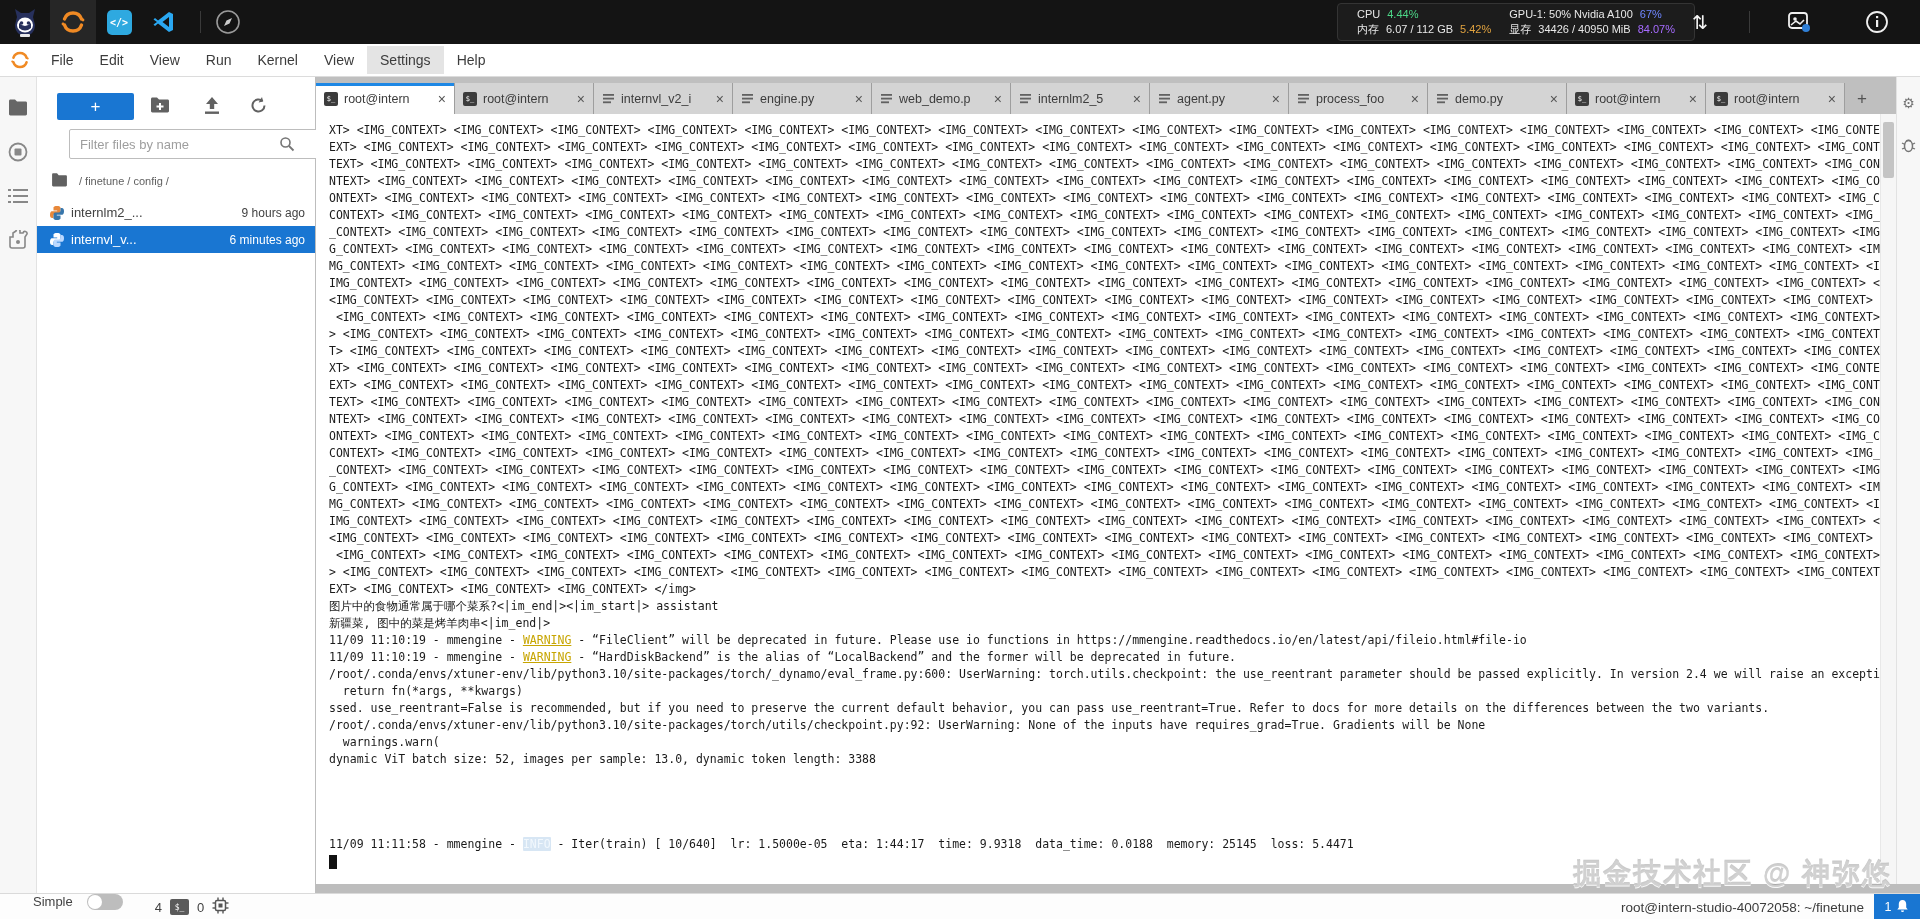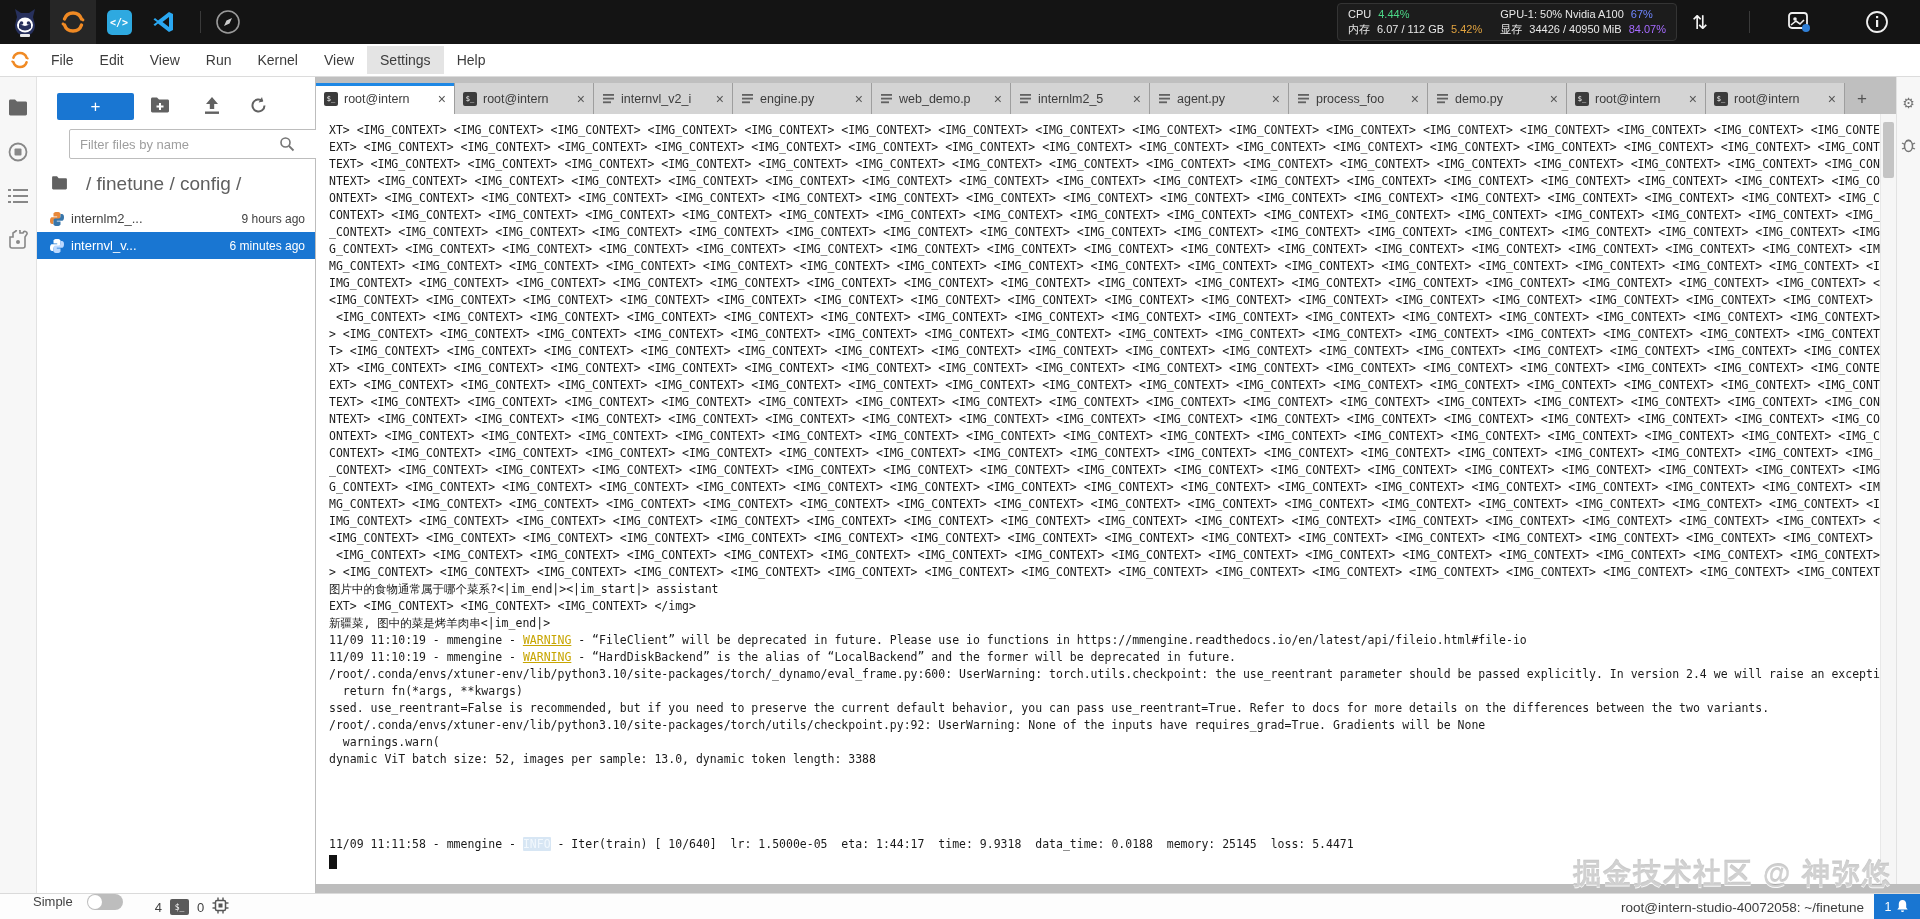--- a/index.html
+++ b/index.html
@@ -9,21 +9,21 @@
   
   #topbar { position:absolute; left:0; top:0; width:1920px; height:44px; background:#141414; }
   .tb-left { position:absolute; left:0; top:0; height:44px; display:flex; align-items:center; }
   .tb-ic { display:flex; align-items:center; justify-content:center; height:44px; }
   #mascot { width:50px; }
   #internlm-tile { width:46px; background:#262626; }
   #code-tile { width:46px; }
   .code-badge { width:25px; height:25px; background:#2ea9e0; border-radius:5px; color:#fff; font-family:"DejaVu Sans Mono",monospace; font-size:10px; font-weight:bold; display:flex; align-items:center; justify-content:center; }
   #vscode-tile { width:44px; }
   .tb-div { width:1px; height:22px; background:#3a3a3a; margin:0 14px; }
-  #stats-panel { position:absolute; left:1337px; top:3px; height:38px; display:flex; gap:18px; background:#1c1c1c; border:1px solid #343434; border-radius:4px; padding:3px 10px; }
+  #stats-panel { position:absolute; left:1337px; top:3px; height:38px; display:flex; gap:18px; background:#1c1c1c; border:1px solid #343434; border-radius:4px; padding:3px 19px; }
   .stat-col { display:flex; flex-direction:column; justify-content:space-between; font-size:11px; line-height:15px; color:#e8e8e8; white-space:nowrap; }
   .stat-row { display:flex; gap:7px; }
   .tb-right-ics { position:absolute; right:0; top:0; height:44px; display:flex; align-items:center; }
   .tb-white-ic { color:#f5f5f5; font-size:19px; width:70px; text-align:center; }
 
   
   #menubar { position:absolute; left:0; top:44px; width:1920px; height:33px; background:#ffffff; border-bottom:1px solid #dcdcdc; display:flex; align-items:center; }
   #menu-logo { margin:0 8px 0 10px; display:flex; }
   .menu-item { font-size:14px; color:#3c3c3c; padding:6px 13px; cursor:default; }
   .menu-item.active { background:#e4e4e4; }
@@ -34,21 +34,21 @@
 
   
   #filepanel { position:absolute; left:37px; top:77px; width:279px; height:816px; background:#fff; border-right:1px solid #bdbdbd; }
   #fb-toolbar { position:relative; height:52px; }
   #new-launcher-btn { position:absolute; left:20px; top:16px; width:77px; height:27px; background:#1976d2; border-radius:2px; color:#fff; font-size:17px; display:flex; align-items:center; justify-content:center; }
   .fb-tool { position:absolute; top:19px; }
   #filter-wrap { position:relative; margin:0 12px;padding-left:20px; }
   #filter-input { width:255px; height:30px; border:1px solid #bdbdbd; border-radius:2px; font-size:13px; color:#616161; padding:0 28px 0 10px; outline:none; }
   #filter-input::placeholder { color:#9e9e9e; }
   #filter-search-ic { position:absolute; right:8px; top:7px; }
-  #breadcrumb { display:flex; align-items:center; gap:18px; margin:14px 0 10px 14px; font-size:19px; color:#5f5f5f; }
+  #breadcrumb { display:flex; align-items:center; gap:11px; margin:14px 0 10px 14px; font-size:11px; color:#5f5f5f; }
   #fb-header { position:relative; height:27px; border-top:1px solid #e0e0e0; border-bottom:1px solid #e0e0e0; font-size:13px; color:#424242; }
   #fb-header .hname { position:absolute; left:14px; top:5px; font-weight:bold; }
   #fb-header .hcaret { position:absolute; left:104px; top:6px; font-size:8px; color:#757575; }
   #fb-header .hdiv { position:absolute; left:122px; top:0; width:1px; height:27px; background:#e0e0e0; }
   #fb-header .hmod { position:absolute; left:160px; top:5px; }
   .frow { position:relative; height:27px; display:flex; align-items:center; font-size:13px; color:#424242; }
   .frow .ficon { margin:0 7px 0 13px; display:flex; }
   .frow .fname { flex:0 1 auto; white-space:nowrap; overflow:hidden; }
   .frow .ftime { position:absolute; right:10px; font-size:12px; }
   .frow.selected { background:#1976d2; color:#fff; }
@@ -424,22 +424,22 @@
         <div class="tline">NTEXT&gt; &lt;IMG_CONTEXT&gt; &lt;IMG_CONTEXT&gt; &lt;IMG_CONTEXT&gt; &lt;IMG_CONTEXT&gt; &lt;IMG_CONTEXT&gt; &lt;IMG_CONTEXT&gt; &lt;IMG_CONTEXT&gt; &lt;IMG_CONTEXT&gt; &lt;IMG_CONTEXT&gt; &lt;IMG_CONTEXT&gt; &lt;IMG_CONTEXT&gt; &lt;IMG_CONTEXT&gt; &lt;IMG_CONTEXT&gt; &lt;IMG_CONTEXT&gt; &lt;IMG_CONTEXT&gt; &lt;IMG_CONTEXT&gt; &lt;IMG_CONTEXT&gt; &lt;IMG_CONTEXT&gt; &lt;IMG_CONTEXT&gt; &lt;IMG_CONTEXT&gt; &lt;IMG_CONTEXT&gt; </div>
         <div class="tline">ONTEXT&gt; &lt;IMG_CONTEXT&gt; &lt;IMG_CONTEXT&gt; &lt;IMG_CONTEXT&gt; &lt;IMG_CONTEXT&gt; &lt;IMG_CONTEXT&gt; &lt;IMG_CONTEXT&gt; &lt;IMG_CONTEXT&gt; &lt;IMG_CONTEXT&gt; &lt;IMG_CONTEXT&gt; &lt;IMG_CONTEXT&gt; &lt;IMG_CONTEXT&gt; &lt;IMG_CONTEXT&gt; &lt;IMG_CONTEXT&gt; &lt;IMG_CONTEXT&gt; &lt;IMG_CONTEXT&gt; &lt;IMG_CONTEXT&gt; &lt;IMG_CONTEXT&gt; &lt;IMG_CONTEXT&gt; &lt;IMG_CONTEXT&gt; &lt;IMG_CONTEXT&gt; &lt;IMG_CONTEXT&gt; </div>
         <div class="tline">CONTEXT&gt; &lt;IMG_CONTEXT&gt; &lt;IMG_CONTEXT&gt; &lt;IMG_CONTEXT&gt; &lt;IMG_CONTEXT&gt; &lt;IMG_CONTEXT&gt; &lt;IMG_CONTEXT&gt; &lt;IMG_CONTEXT&gt; &lt;IMG_CONTEXT&gt; &lt;IMG_CONTEXT&gt; &lt;IMG_CONTEXT&gt; &lt;IMG_CONTEXT&gt; &lt;IMG_CONTEXT&gt; &lt;IMG_CONTEXT&gt; &lt;IMG_CONTEXT&gt; &lt;IMG_CONTEXT&gt; &lt;IMG_CONTEXT&gt; &lt;IMG_CONTEXT&gt; &lt;IMG_CONTEXT&gt; &lt;IMG_CONTEXT&gt; &lt;IMG_CONTEXT&gt; &lt;IMG_CONTEXT&gt; </div>
         <div class="tline">_CONTEXT&gt; &lt;IMG_CONTEXT&gt; &lt;IMG_CONTEXT&gt; &lt;IMG_CONTEXT&gt; &lt;IMG_CONTEXT&gt; &lt;IMG_CONTEXT&gt; &lt;IMG_CONTEXT&gt; &lt;IMG_CONTEXT&gt; &lt;IMG_CONTEXT&gt; &lt;IMG_CONTEXT&gt; &lt;IMG_CONTEXT&gt; &lt;IMG_CONTEXT&gt; &lt;IMG_CONTEXT&gt; &lt;IMG_CONTEXT&gt; &lt;IMG_CONTEXT&gt; &lt;IMG_CONTEXT&gt; &lt;IMG_CONTEXT&gt; &lt;IMG_CONTEXT&gt; &lt;IMG_CONTEXT&gt; &lt;IMG_CONTEXT&gt; &lt;IMG_CONTEXT&gt; &lt;IMG_CONTEXT&gt; </div>
         <div class="tline">G_CONTEXT&gt; &lt;IMG_CONTEXT&gt; &lt;IMG_CONTEXT&gt; &lt;IMG_CONTEXT&gt; &lt;IMG_CONTEXT&gt; &lt;IMG_CONTEXT&gt; &lt;IMG_CONTEXT&gt; &lt;IMG_CONTEXT&gt; &lt;IMG_CONTEXT&gt; &lt;IMG_CONTEXT&gt; &lt;IMG_CONTEXT&gt; &lt;IMG_CONTEXT&gt; &lt;IMG_CONTEXT&gt; &lt;IMG_CONTEXT&gt; &lt;IMG_CONTEXT&gt; &lt;IMG_CONTEXT&gt; &lt;IMG_CONTEXT&gt; &lt;IMG_CONTEXT&gt; &lt;IMG_CONTEXT&gt; &lt;IMG_CONTEXT&gt; &lt;IMG_CONTEXT&gt; &lt;IMG_CONTEXT&gt; </div>
         <div class="tline">MG_CONTEXT&gt; &lt;IMG_CONTEXT&gt; &lt;IMG_CONTEXT&gt; &lt;IMG_CONTEXT&gt; &lt;IMG_CONTEXT&gt; &lt;IMG_CONTEXT&gt; &lt;IMG_CONTEXT&gt; &lt;IMG_CONTEXT&gt; &lt;IMG_CONTEXT&gt; &lt;IMG_CONTEXT&gt; &lt;IMG_CONTEXT&gt; &lt;IMG_CONTEXT&gt; &lt;IMG_CONTEXT&gt; &lt;IMG_CONTEXT&gt; &lt;IMG_CONTEXT&gt; &lt;IMG_CONTEXT&gt; &lt;IMG_CONTEXT&gt; &lt;IMG_CONTEXT&gt; &lt;IMG_CONTEXT&gt; &lt;IMG_CONTEXT&gt; &lt;IMG_CONTEXT&gt; &lt;IMG_CONTEXT&gt; </div>
         <div class="tline">IMG_CONTEXT&gt; &lt;IMG_CONTEXT&gt; &lt;IMG_CONTEXT&gt; &lt;IMG_CONTEXT&gt; &lt;IMG_CONTEXT&gt; &lt;IMG_CONTEXT&gt; &lt;IMG_CONTEXT&gt; &lt;IMG_CONTEXT&gt; &lt;IMG_CONTEXT&gt; &lt;IMG_CONTEXT&gt; &lt;IMG_CONTEXT&gt; &lt;IMG_CONTEXT&gt; &lt;IMG_CONTEXT&gt; &lt;IMG_CONTEXT&gt; &lt;IMG_CONTEXT&gt; &lt;IMG_CONTEXT&gt; &lt;IMG_CONTEXT&gt; &lt;IMG_CONTEXT&gt; &lt;IMG_CONTEXT&gt; &lt;IMG_CONTEXT&gt; &lt;IMG_CONTEXT&gt; &lt;IMG_CONTEXT&gt; </div>
         <div class="tline">&lt;IMG_CONTEXT&gt; &lt;IMG_CONTEXT&gt; &lt;IMG_CONTEXT&gt; &lt;IMG_CONTEXT&gt; &lt;IMG_CONTEXT&gt; &lt;IMG_CONTEXT&gt; &lt;IMG_CONTEXT&gt; &lt;IMG_CONTEXT&gt; &lt;IMG_CONTEXT&gt; &lt;IMG_CONTEXT&gt; &lt;IMG_CONTEXT&gt; &lt;IMG_CONTEXT&gt; &lt;IMG_CONTEXT&gt; &lt;IMG_CONTEXT&gt; &lt;IMG_CONTEXT&gt; &lt;IMG_CONTEXT&gt; &lt;IMG_CONTEXT&gt; &lt;IMG_CONTEXT&gt; &lt;IMG_CONTEXT&gt; &lt;IMG_CONTEXT&gt; &lt;IMG_CONTEXT&gt; &lt;IMG_CONTEXT&gt; </div>
         <div class="tline"> &lt;IMG_CONTEXT&gt; &lt;IMG_CONTEXT&gt; &lt;IMG_CONTEXT&gt; &lt;IMG_CONTEXT&gt; &lt;IMG_CONTEXT&gt; &lt;IMG_CONTEXT&gt; &lt;IMG_CONTEXT&gt; &lt;IMG_CONTEXT&gt; &lt;IMG_CONTEXT&gt; &lt;IMG_CONTEXT&gt; &lt;IMG_CONTEXT&gt; &lt;IMG_CONTEXT&gt; &lt;IMG_CONTEXT&gt; &lt;IMG_CONTEXT&gt; &lt;IMG_CONTEXT&gt; &lt;IMG_CONTEXT&gt; &lt;IMG_CONTEXT&gt; &lt;IMG_CONTEXT&gt; &lt;IMG_CONTEXT&gt; &lt;IMG_CONTEXT&gt; &lt;IMG_CONTEXT&gt; </div>
         <div class="tline">&gt; &lt;IMG_CONTEXT&gt; &lt;IMG_CONTEXT&gt; &lt;IMG_CONTEXT&gt; &lt;IMG_CONTEXT&gt; &lt;IMG_CONTEXT&gt; &lt;IMG_CONTEXT&gt; &lt;IMG_CONTEXT&gt; &lt;IMG_CONTEXT&gt; &lt;IMG_CONTEXT&gt; &lt;IMG_CONTEXT&gt; &lt;IMG_CONTEXT&gt; &lt;IMG_CONTEXT&gt; &lt;IMG_CONTEXT&gt; &lt;IMG_CONTEXT&gt; &lt;IMG_CONTEXT&gt; &lt;IMG_CONTEXT&gt; &lt;IMG_CONTEXT&gt; &lt;IMG_CONTEXT&gt; &lt;IMG_CONTEXT&gt; &lt;IMG_CONTEXT&gt; &lt;IMG_CONTEXT&gt; </div>
+        <div class="tline"><span>EXT&gt; &lt;IMG_CONTEXT&gt; &lt;IMG_CONTEXT&gt; &lt;IMG_CONTEXT&gt; &lt;/img&gt;</span></div>
         <div class="tline"><span>图片中的食物通常属于哪个菜系?&lt;|im_end|&gt;&lt;|im_start|&gt; assistant</span></div>
-        <div class="tline"><span>EXT&gt; &lt;IMG_CONTEXT&gt; &lt;IMG_CONTEXT&gt; &lt;IMG_CONTEXT&gt; &lt;/img&gt;</span></div>
         <div class="tline"><span>新疆菜, 图中的菜是烤羊肉串&lt;|im_end|&gt;</span></div>
         <div class="tline"><span>11/09 11:10:19 - mmengine - </span><span class="seg-warn">WARNING</span><span> - “FileClient” will be deprecated in future. Please use io functions in https://mmengine.readthedocs.io/en/latest/api/fileio.html#file-io</span></div>
         <div class="tline"><span>11/09 11:10:19 - mmengine - </span><span class="seg-warn">WARNING</span><span> - “HardDiskBackend” is the alias of “LocalBackend” and the former will be deprecated in future.</span></div>
         <div class="tline"><span>/root/.conda/envs/xtuner-env/lib/python3.10/site-packages/torch/_dynamo/eval_frame.py:600: UserWarning: torch.utils.checkpoint: the use_reentrant parameter should be passed explicitly. In version 2.4 we will raise an exception if use_reentrant is not pa</span></div>
         <div class="tline"><span>  return fn(*args, **kwargs)</span></div>
         <div class="tline"><span>ssed. use_reentrant=False is recommended, but if you need to preserve the current default behavior, you can pass use_reentrant=True. Refer to docs for more details on the differences between the two variants.</span></div>
         <div class="tline"><span>/root/.conda/envs/xtuner-env/lib/python3.10/site-packages/torch/utils/checkpoint.py:92: UserWarning: None of the inputs have requires_grad=True. Gradients will be None</span></div>
         <div class="tline"><span>  warnings.warn(</span></div>
         <div class="tline"><span>dynamic ViT batch size: 52, images per sample: 13.0, dynamic token length: 3388</span></div>
         <div class="tline"><span></span></div>

